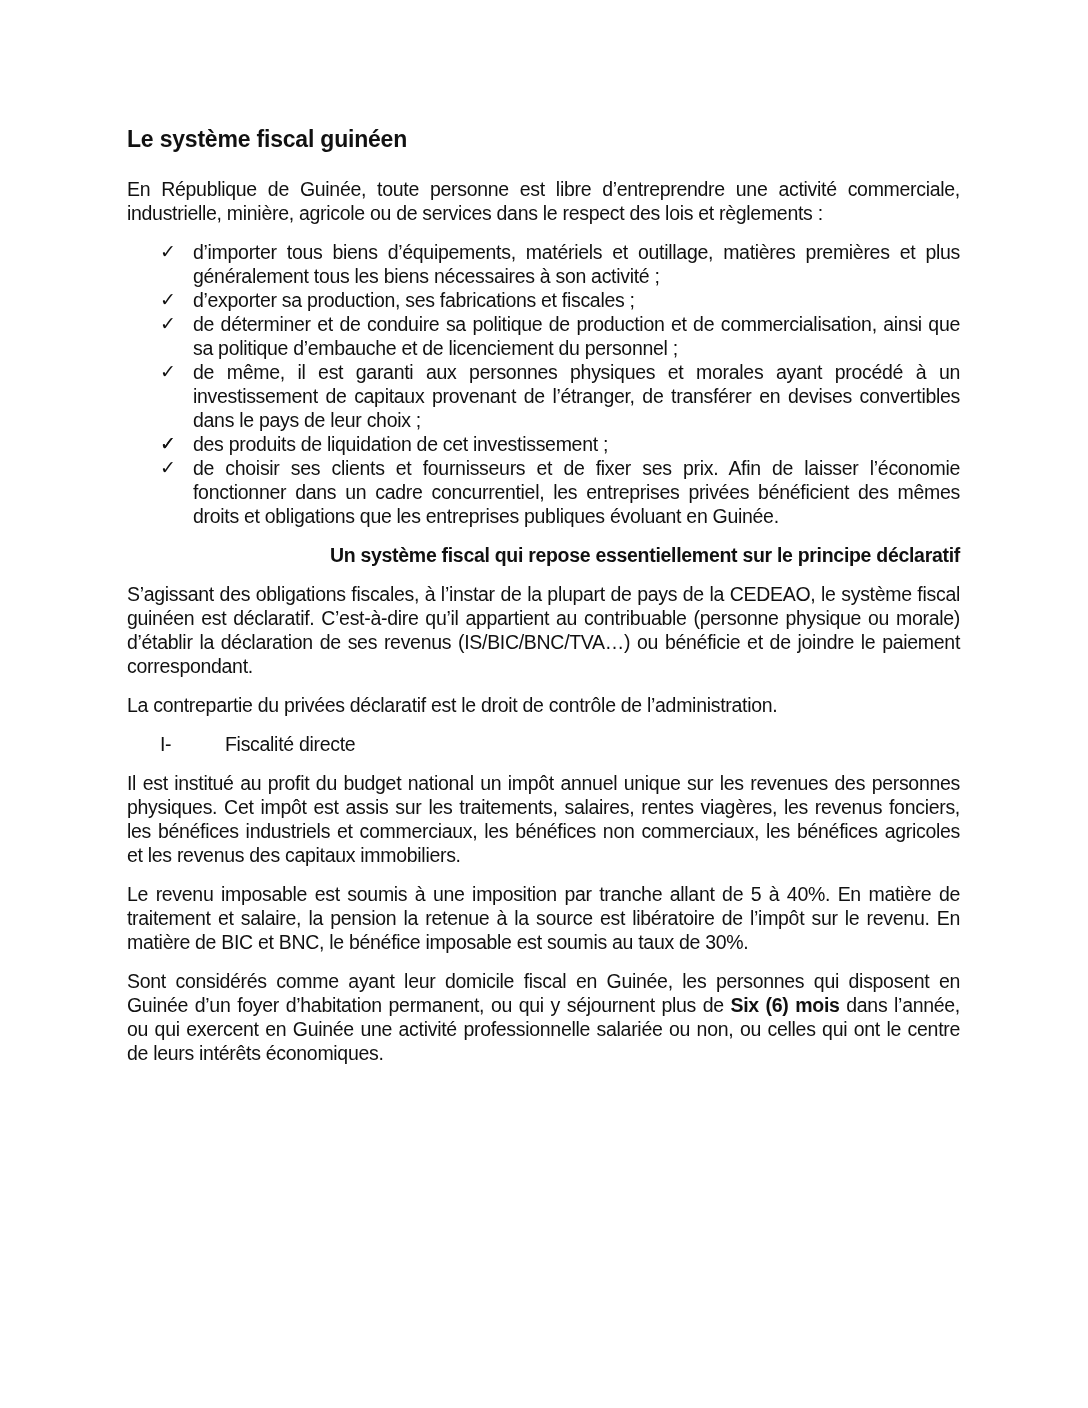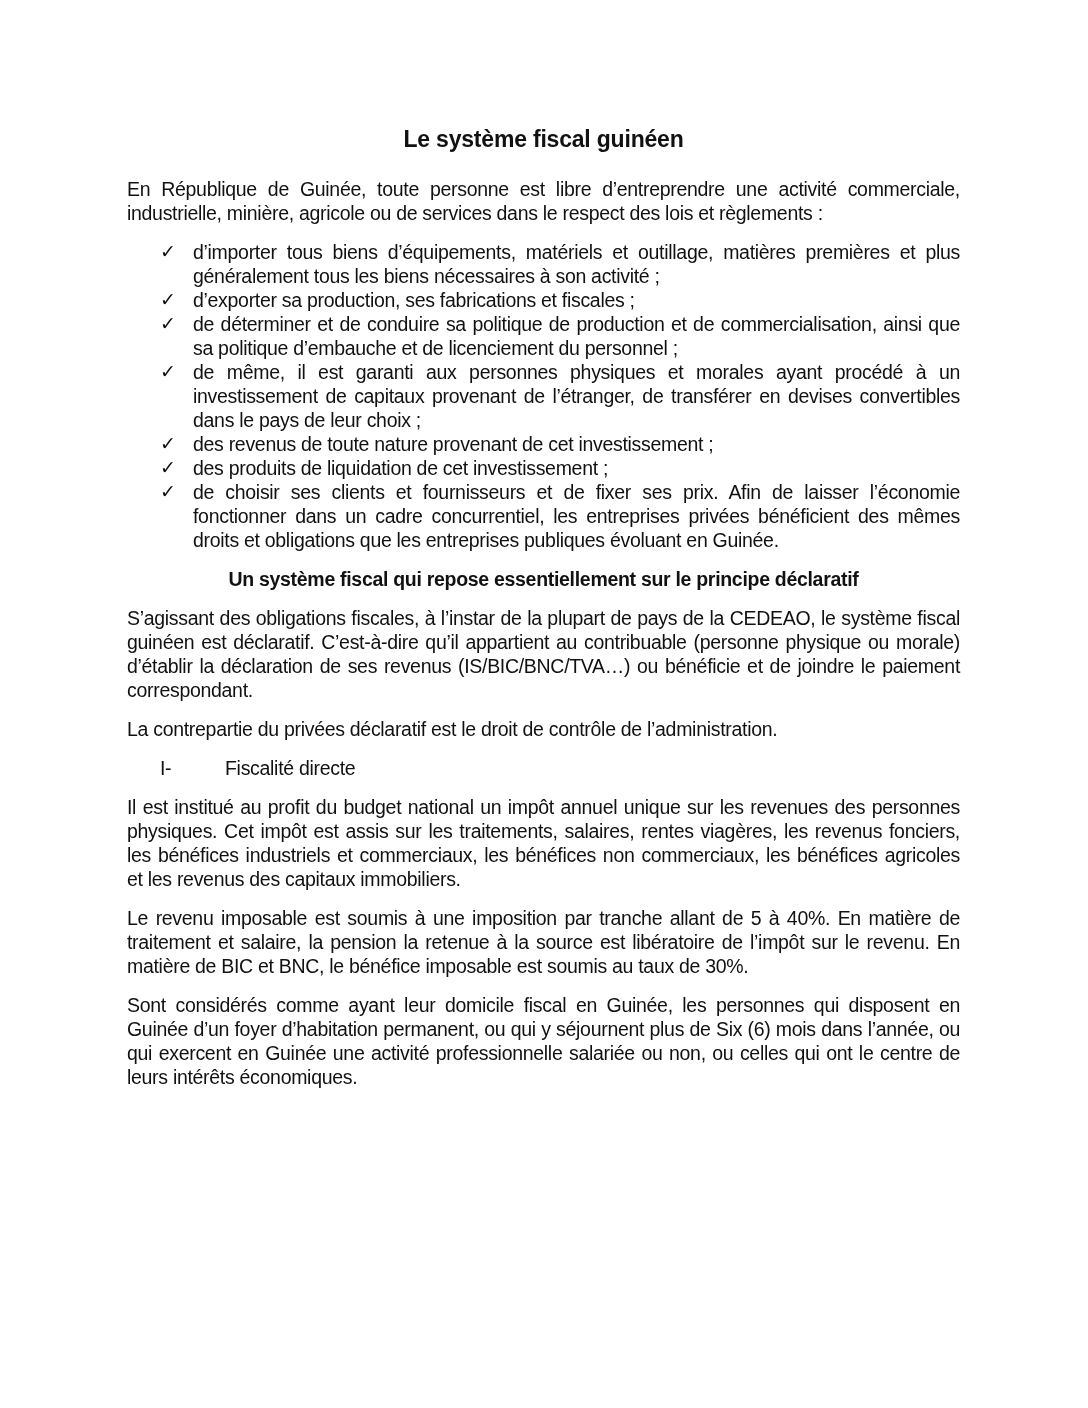--- a/index.html
+++ b/index.html
@@ -17,21 +17,21 @@
   .page {
     box-sizing: border-box;
     width: 1088px;
     min-height: 1408px;
     padding: 126px 128px 60px 127px;
     background: #ffffff;
   }
   .doc-title {
     font-size: 23px;
     font-weight: bold;
-    text-align: center;
+    text-align: left;
     margin: 0 0 24px 0;
     letter-spacing: -0.2px;
   }
   p, li, h2 {
     font-size: 19.5px;
     line-height: 24px;
   }
   p {
     margin: 0 0 15px 0;
     text-align: justify;
@@ -49,37 +49,37 @@
   ul.check-list .check {
     position: absolute;
     left: 33px;
     top: 0;
     font-size: 19px;
   }
   .bold-heading {
     font-size: 19.5px;
     font-weight: bold;
     margin: 0 0 15px 0;
-    text-align: center;
+    text-align: right;
   }
   .numbered-heading {
     font-size: 19.5px;
     font-weight: normal;
     margin: 0 0 15px 0;
   }
   .numbered-heading .numeral {
     display: inline-block;
     margin-left: 33px;
     width: 65px;
   }
   .italic-para {
     font-style: italic;
   }
   .b {
-    font-weight: normal;
+    font-weight: bold;
   }
 </style>
 </head>
 <body>
 
 <div class="page">
 
   <h1 class="doc-title">Le système fiscal guinéen</h1>
 
   <p>En République de Guinée, toute personne est libre d’entreprendre une activité commerciale, industrielle, minière, agricole ou de services dans le respect des lois et règlements :</p>
@@ -96,21 +96,20 @@
     <li>
       <span class="check">✓</span>
       <span>de déterminer et de conduire sa politique de production et de commercialisation, ainsi que sa politique d’embauche et de licenciement du personnel ;</span>
     </li>
     <li>
       <span class="check">✓</span>
       <span>de même, il est garanti aux personnes physiques et morales ayant procédé à un investissement de capitaux provenant de l’étranger, de transférer en devises convertibles dans le pays de leur choix ;</span>
     </li>
     <li>
       <span class="check">✓</span>
-      <span>des revenus de toute nature provenant de cet investissement ;</span>
     </li>
     <li>
       <span class="check">✓</span>
       <span>des produits de liquidation de cet investissement ;</span>
     </li>
     <li>
       <span class="check">✓</span>
       <span>de choisir ses clients et fournisseurs et de fixer ses prix. Afin de laisser l’économie fonctionner dans un cadre concurrentiel, les entreprises privées bénéficient des mêmes droits et obligations que les entreprises publiques évoluant en Guinée.</span>
     </li>
   </ul>

